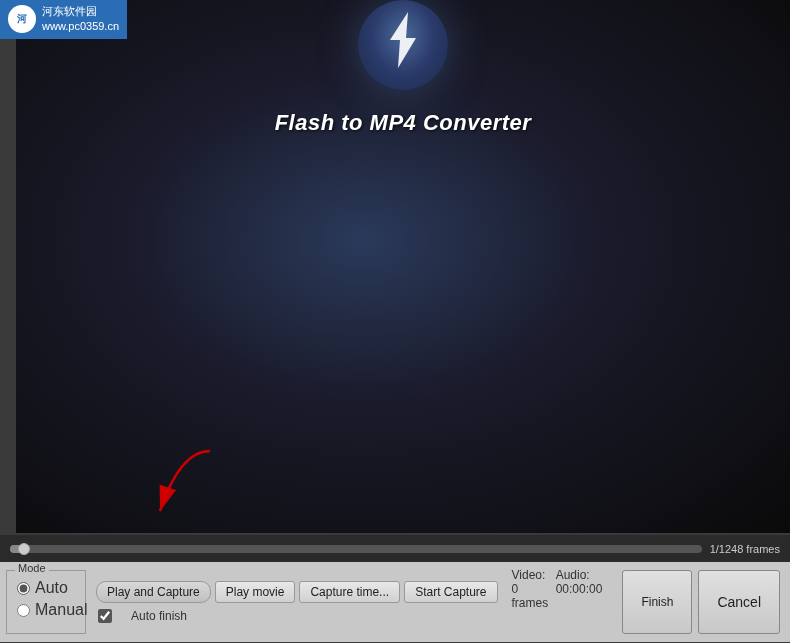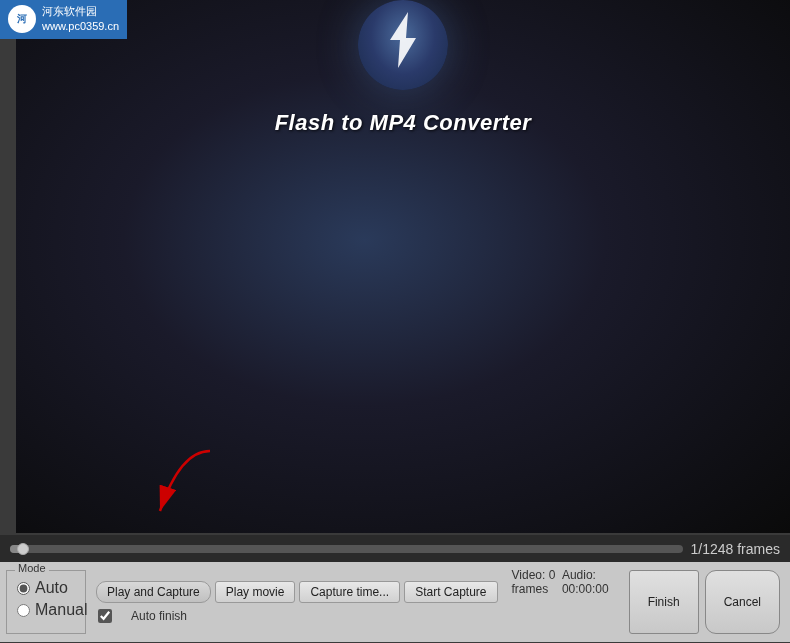--- a/index.html
+++ b/index.html
@@ -124,21 +124,21 @@
       transform: translate(-50%, -50%);
       width: 12px;
       height: 12px;
       background: #ccc;
       border-radius: 50%;
       border: 1px solid #aaa;
     }
 
     .frame-count {
       color: #ccc;
-      font-size: 14px;
+      font-size: 11px;
       white-space: nowrap;
     }
 
     
     .controls-area {
       position: absolute;
       bottom: 1px;
       left: 0;
       right: 0;
       height: 80px;
@@ -267,23 +267,23 @@
       padding: 4px 18px;
       font-size: 12px;
       color: #222;
       cursor: pointer;
       min-width: 70px;
     }
 
     .btn-cancel {
       background: linear-gradient(to bottom, #e0e0e0, #c8c8c8);
       border: 1px solid #888;
-      border-radius: 11px;
+      border-radius: 3px;
       padding: 4px 18px;
-      font-size: 12px;
+      font-size: 14px;
       color: #222;
       cursor: pointer;
       min-width: 70px;
     }
 
     
     .red-arrow {
       position: absolute;
       bottom: 108px;
       left: 130px;

